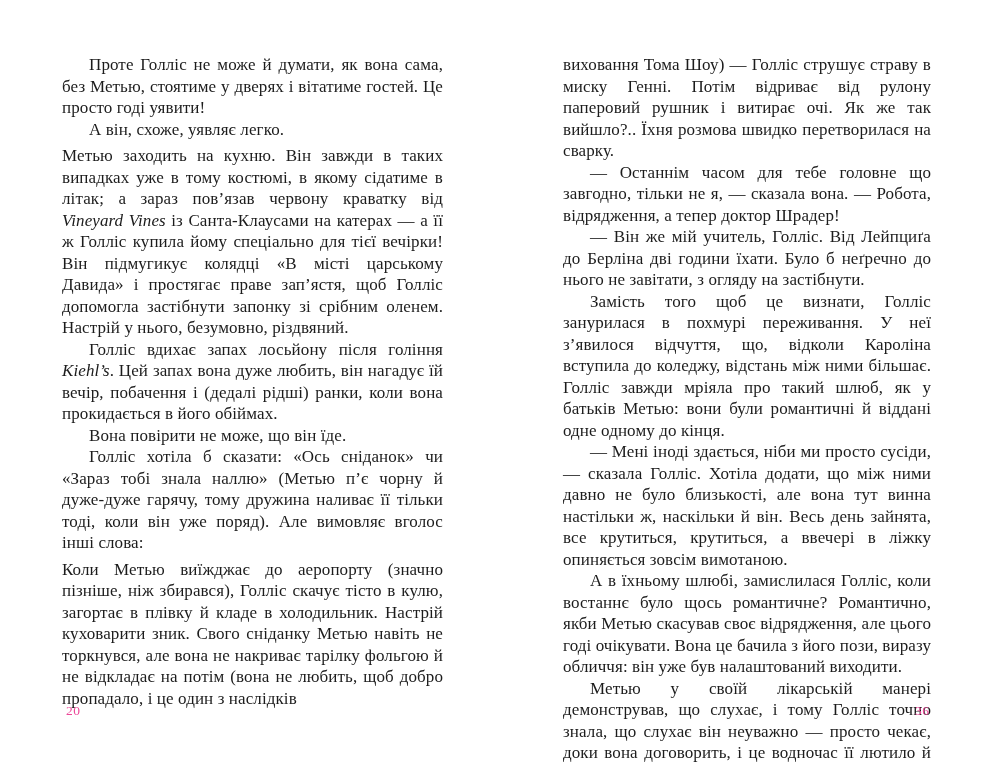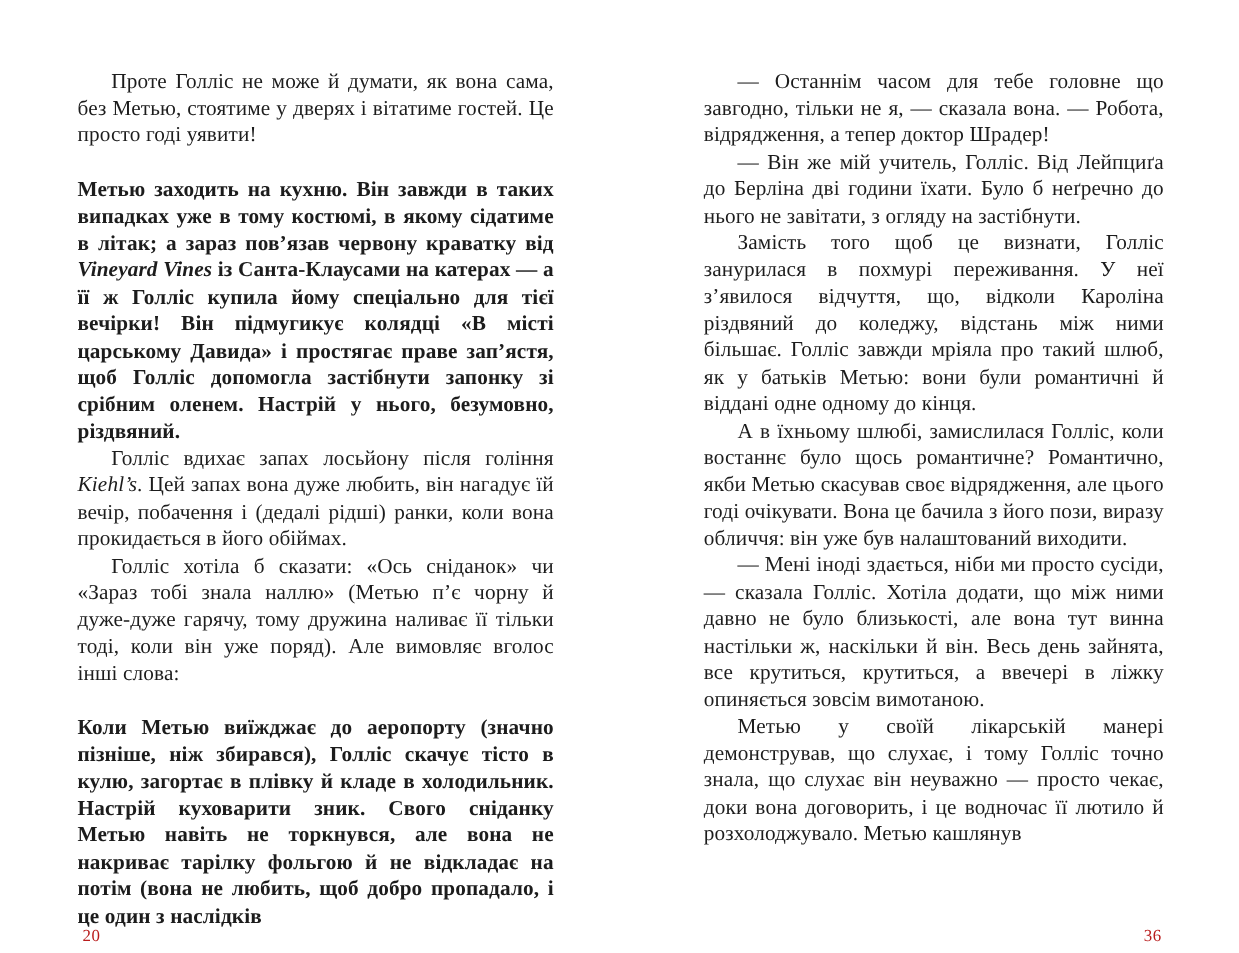--- a/index.html
+++ b/index.html
@@ -34,54 +34,56 @@
     font-size: 17px;
     line-height: 21.5px;
     letter-spacing: 0.1px;
     hyphens: auto;
     -webkit-hyphens: auto;
   }
   .page-left  .page-text { left: 62px;  width: 381px; }
   .page-right .page-text { left: 68px;  width: 368px; }
   .page-text p { margin: 0; padding: 0; }
   .page-text p.indent { text-indent: 27px; }
-  .page-text p.gap    { margin-top: 22px; font-weight: bold; }
+  .page-text p.gap    { margin-top: 5px; }
   .page-text i { font-style: italic; }
   .page-number {
     position: absolute;
     top: 703px;
     font-size: 13.5px;
     letter-spacing: 0.5px;
-    color: #b91c1c;
-    margin-top: 38px;
+    color: #ec4899;
   }
   .page-left  .page-number { left: 66px; }
   .page-right .page-number { left: 420px; }
 </style>
 </head>
 <body>
 
 <div class="spread">
 
   <div class="page page-left">
     <div class="page-text">
         <p class="indent">Проте Голліс не може й думати, як вона сама, без Метью, стоятиме у дверях і вітатиме гостей. Це просто годі уявити!</p>
+        <p class="indent">А він, схоже, уявляє легко.</p>
         <p class="gap">Метью заходить на кухню. Він завжди в таких випадках уже в тому костюмі, в якому сідатиме в літак; а зараз пов’язав червону краватку від <i>Vineyard Vines</i> із Санта-Клаусами на катерах — а її ж Голліс купила йому спеціально для тієї вечірки! Він підмугикує колядці «В місті царському Давида» і простягає праве зап’ястя, щоб Голліс допомогла застібнути запонку зі срібним оленем. Настрій у нього, безумовно, різдвяний.</p>
         <p class="indent">Голліс вдихає запах лосьйону після гоління <i>Kiehl’s</i>. Цей запах вона дуже любить, він нагадує їй вечір, побачення і (дедалі рідші) ранки, коли вона прокидається в його обіймах.</p>
+        <p class="indent">Вона повірити не може, що він їде.</p>
         <p class="indent">Голліс хотіла б сказати: «Ось сніданок» чи «Зараз тобі знала наллю» (Метью п’є чорну й дуже-дуже гарячу, тому дружина наливає її тільки тоді, коли він уже поряд). Але вимовляє вголос інші слова:</p>
         <p class="gap">Коли Метью виїжджає до аеропорту (значно пізніше, ніж збирався), Голліс скачує тісто в кулю, загортає в плівку й кладе в холодильник. Настрій куховарити зник. Свого сніданку Метью навіть не торкнувся, але вона не накриває тарілку фольгою й не відкладає на потім (вона не любить, щоб добро пропадало, і це один з наслідків</p>
       </div>
     <div class="page-number">20</div>
   </div>
 
   <div class="page page-right">
     <div class="page-text">
+        <p>виховання Тома Шоу) — Голліс струшує страву в миску Генні. Потім відриває від рулону паперовий рушник і витирає очі. Як же так вийшло?.. Їхня розмова швидко перетворилася на сварку.</p>
         <p class="indent">— Останнім часом для тебе головне що завгодно, тільки не я, — сказала вона. — Робота, відрядження, а тепер доктор Шрадер!</p>
         <p class="indent">— Він же мій учитель, Голліс. Від Лейпциґа до Берліна дві години їхати. Було б неґречно до нього не завітати, з огляду на застібнути.</p>
-        <p class="indent">Замість того щоб це визнати, Голліс занурилася в похмурі переживання. У неї з’явилося відчуття, що, відколи Кароліна різдвяний до коледжу, відстань між ними більшає. Голліс завжди мріяла про такий шлюб, як у батьків Метью: вони були романтичні й віддані одне одному до кінця.</p>
+        <p class="indent">Замість того щоб це визнати, Голліс занурилася в похмурі переживання. У неї з’явилося відчуття, що, відколи Кароліна вступила до коледжу, відстань між ними більшає. Голліс завжди мріяла про такий шлюб, як у батьків Метью: вони були романтичні й віддані одне одному до кінця.</p>
+        <p class="indent">— Мені іноді здається, ніби ми просто сусіди, — сказала Голліс. Хотіла додати, що між ними давно не було близькості, але вона тут винна настільки ж, наскільки й він. Весь день зайнята, все крутиться, крутиться, а ввечері в ліжку опиняється зовсім вимотаною.</p>
         <p class="indent">А в їхньому шлюбі, замислилася Голліс, коли востаннє було щось романтичне? Романтично, якби Метью скасував своє відрядження, але цього годі очікувати. Вона це бачила з його пози, виразу обличчя: він уже був налаштований виходити.</p>
-        <p class="indent">— Мені іноді здається, ніби ми просто сусіди, — сказала Голліс. Хотіла додати, що між ними давно не було близькості, але вона тут винна настільки ж, наскільки й він. Весь день зайнята, все крутиться, крутиться, а ввечері в ліжку опиняється зовсім вимотаною.</p>
         <p class="indent">Метью у своїй лікарській манері демонстрував, що слухає, і тому Голліс точно знала, що слухає він неуважно — просто чекає, доки вона договорить, і це водночас її лютило й розхолоджувало. Метью кашлянув</p>
       </div>
     <div class="page-number">36</div>
   </div>
 
 </div>
 
 </body></html>

